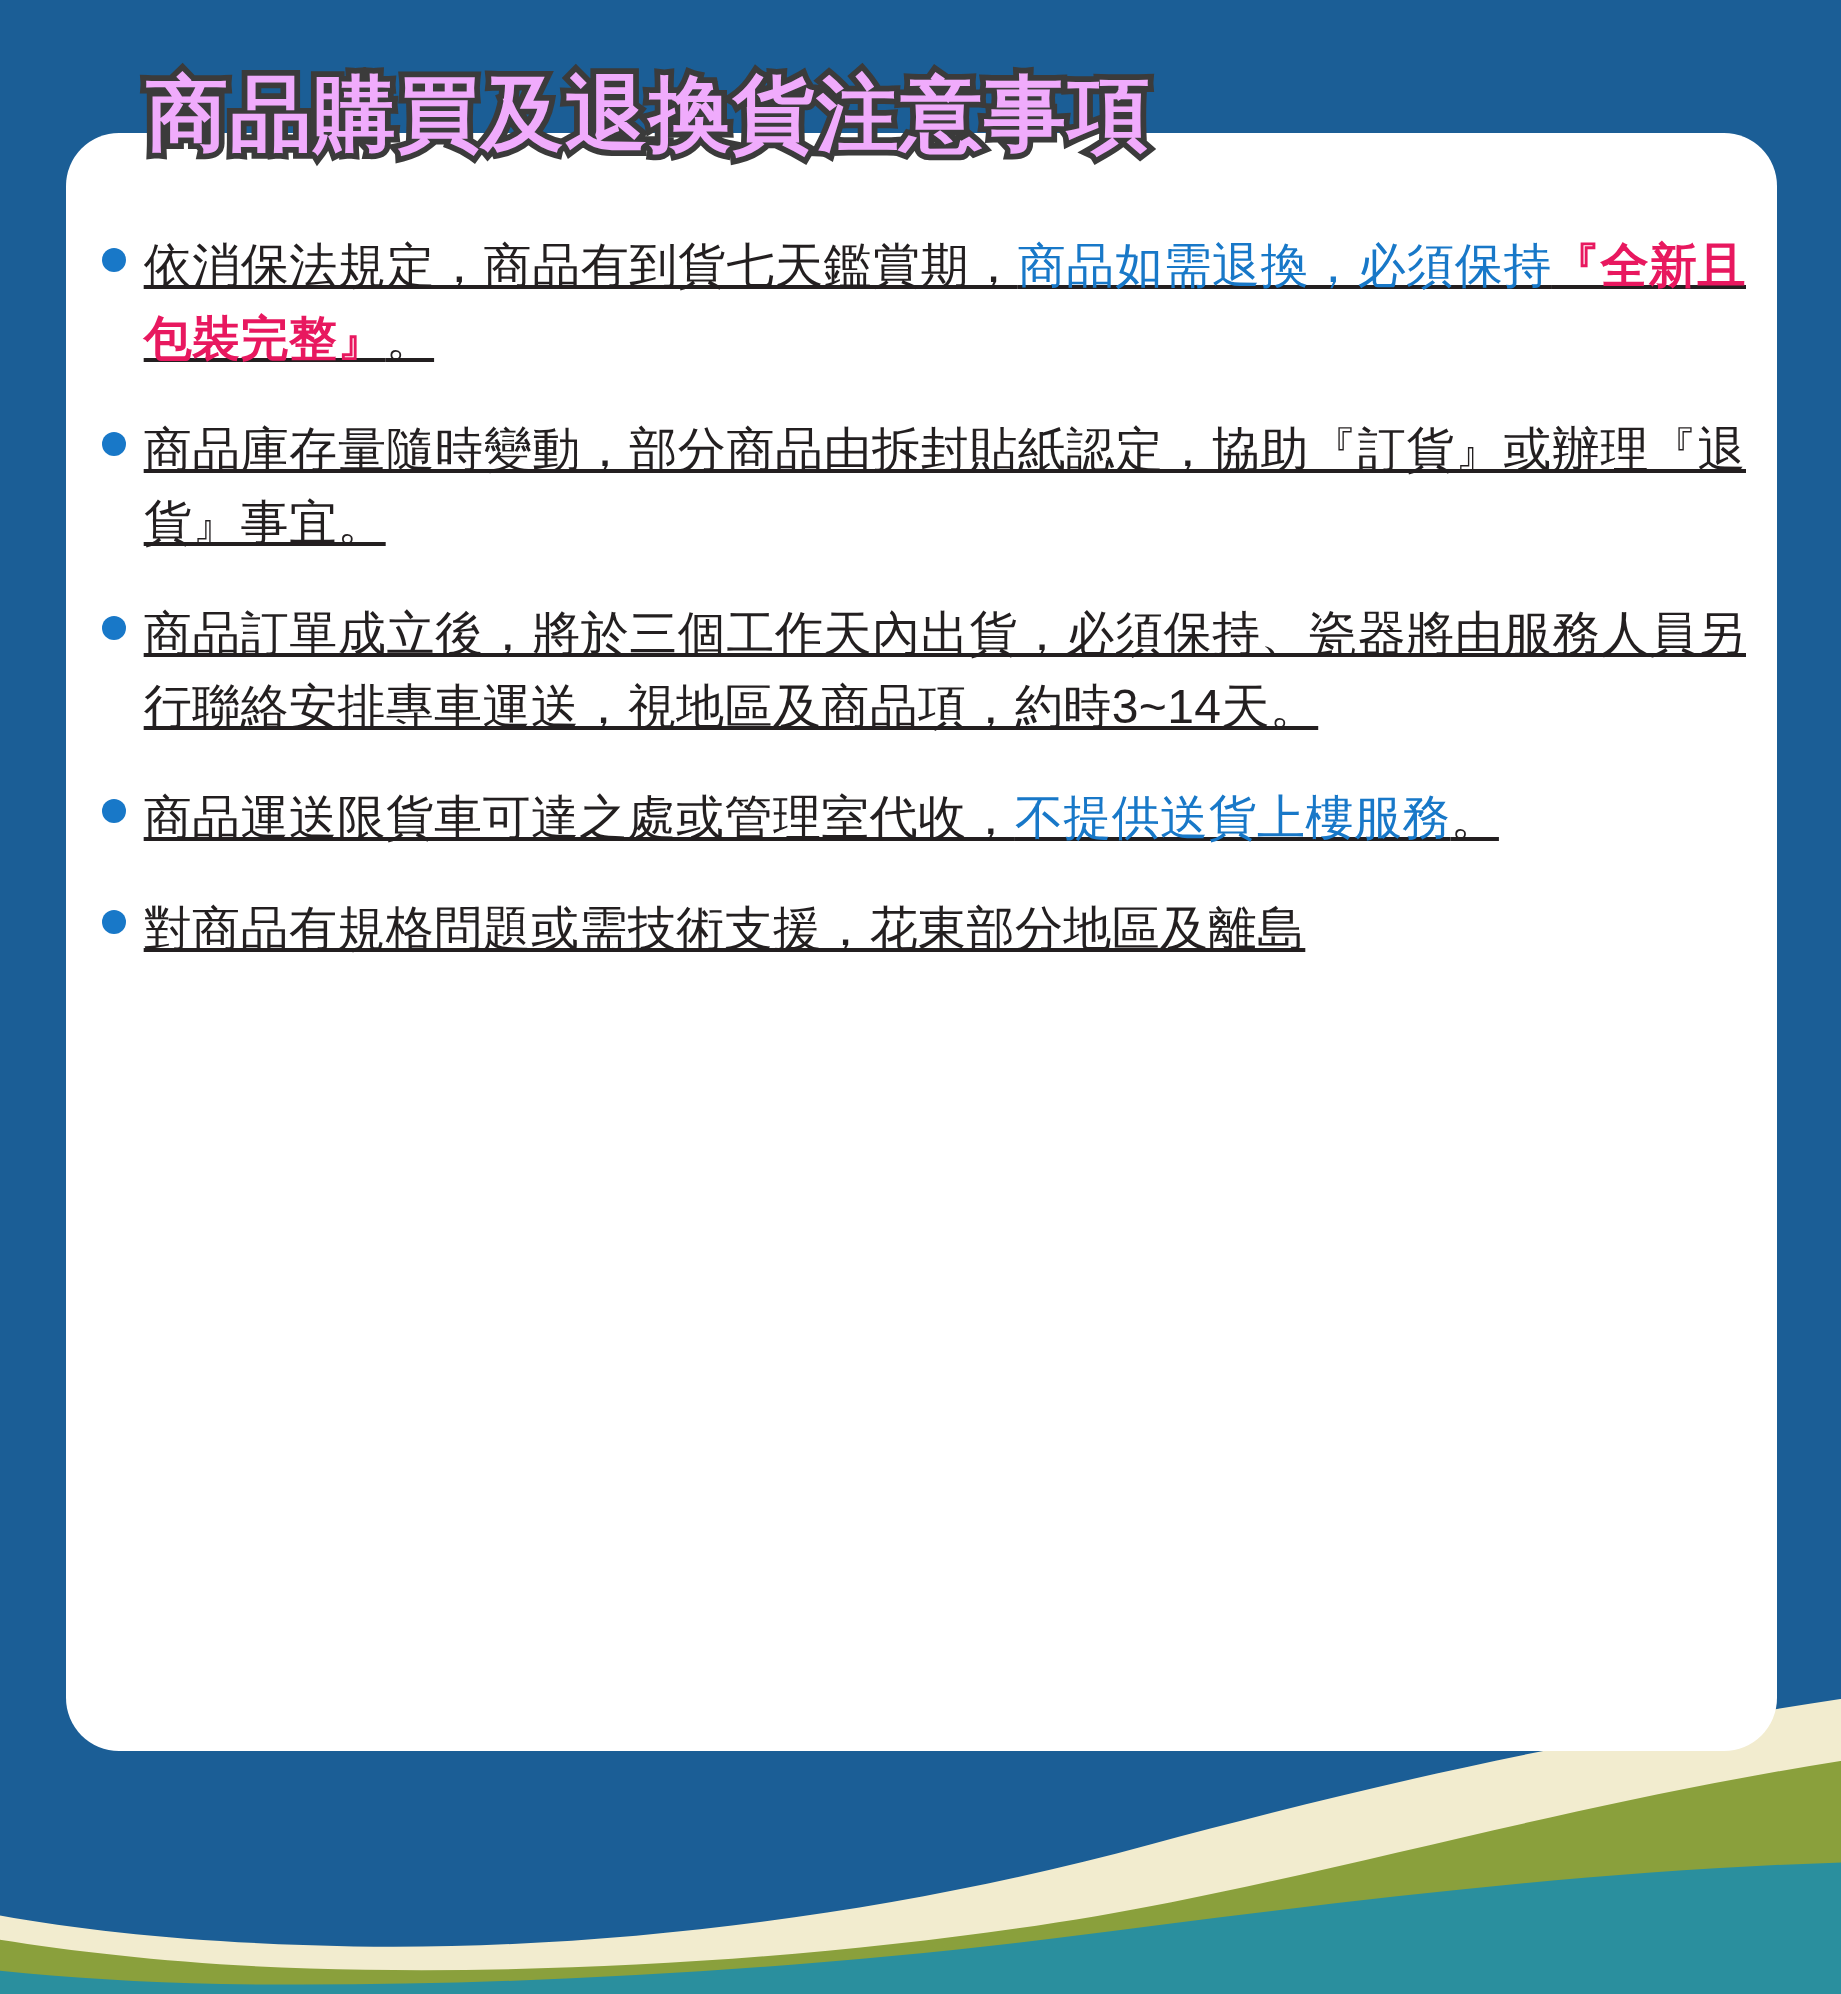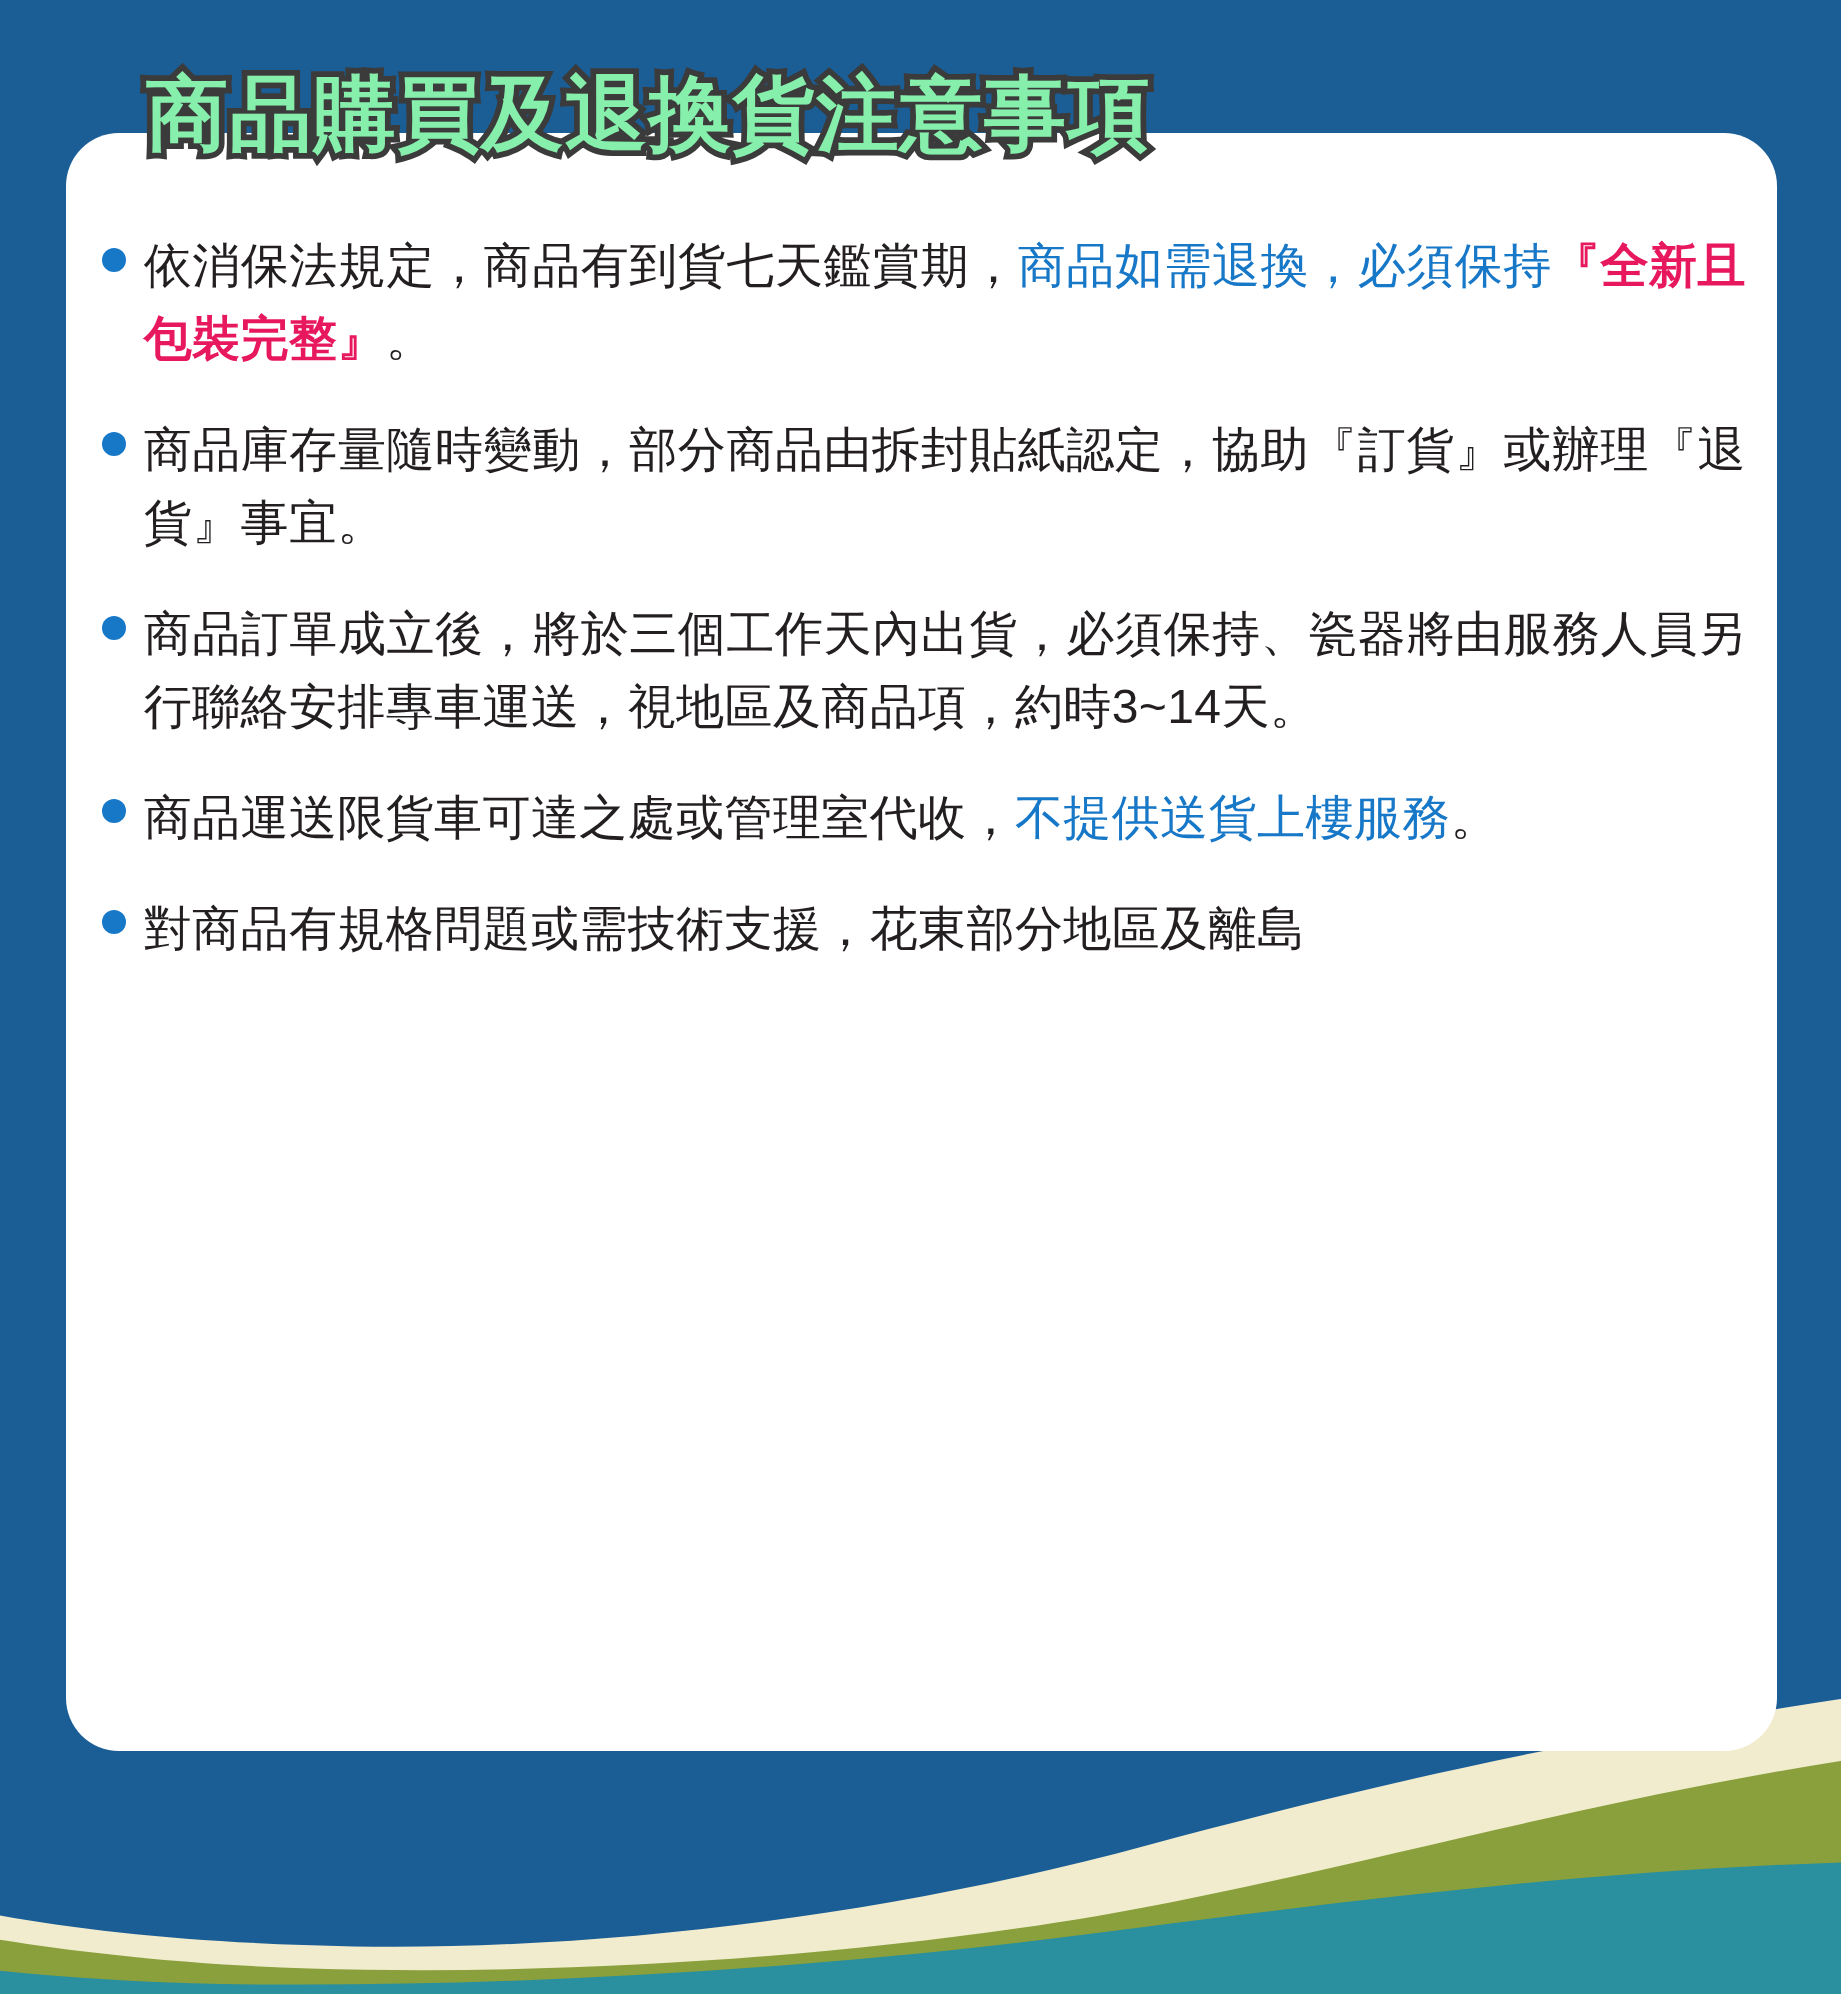--- a/index.html
+++ b/index.html
@@ -39,21 +39,21 @@
 
   
   .heading {
     position: absolute;
     left: 146px;
     top: 73px;
     z-index: 3;
     font-size: 82px;
     font-weight: bold;
     letter-spacing: 1.8px;
-    color: #86efac;
+    color: #f0abfc;
     -webkit-text-stroke: 11.5px #3b3b3b;
     paint-order: stroke fill;
     white-space: nowrap;
     line-height: 1;
   }
 
   
   .list {
     position: absolute;
     left: 102px;
@@ -75,20 +75,21 @@
     margin-top: 17.7px;
     margin-right: 17.7px;
   }
   .text {
     flex: 1 1 auto;
     font-size: 48px;
     line-height: 1.52;
     color: #231f20;
     letter-spacing: 0.4px;
     text-align: justify;
+    text-decoration: underline;
   }
   .blue   { color: #1878c8; }
   .pink   { color: #e8185f; font-weight: bold; }
 </style>
 </head>
 <body>
 
 <svg class="bg-waves" viewBox="0 0 4167 1000" preserveAspectRatio="none">
   <path d="M0,1000 L4167,1000 L4167,330 C3500,430 3050,540 2600,660 C2050,810 1400,900 800,890 C500,885 220,860 0,820 Z" fill="#f2eccf"></path>
   <path d="M0,1000 L4167,1000 L4167,470 C3600,560 3150,690 2650,790 C2100,900 1350,960 700,940 C430,932 190,905 0,875 Z" fill="#8aa03c"></path>

